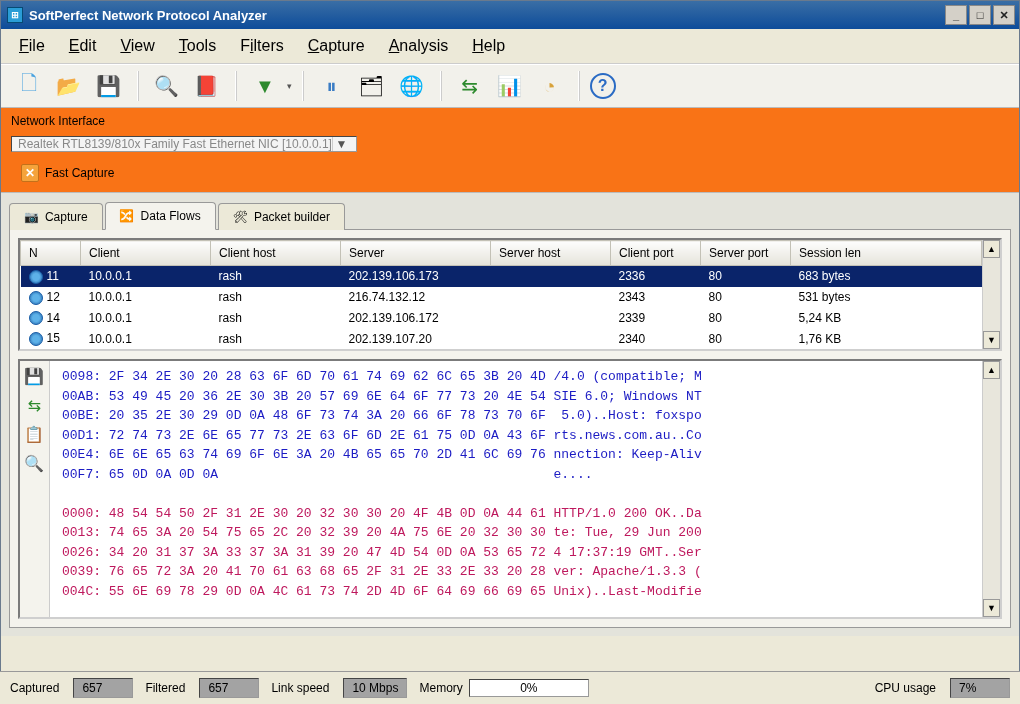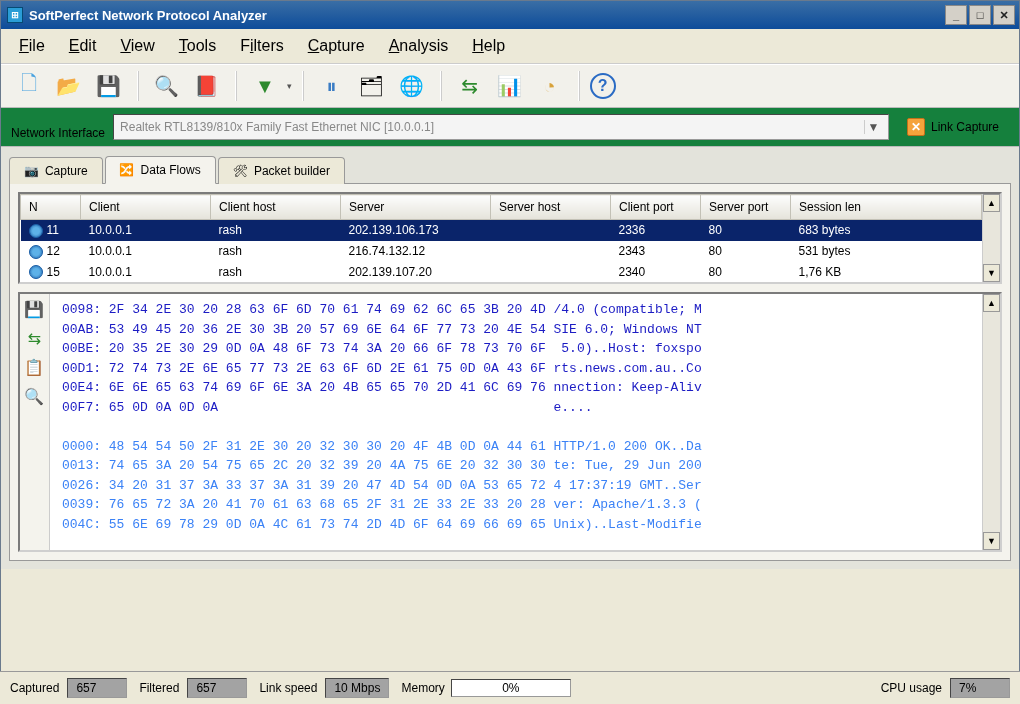--- a/index.html
+++ b/index.html
@@ -64,34 +64,35 @@
 .tbtn {
   width: 36px; height: 34px;
   border: 1px solid transparent;
   border-radius: 3px;
   display: flex; align-items: center; justify-content: center;
   cursor: pointer;
   font-size: 20px;
 }
 .tsep { width: 2px; height: 30px; background: #ccc; margin: 0 6px; border-left: 1px solid #fff; }
 .interface-row {
-  display: flex; align-items: flex-end;
+  display: flex; align-items: flex-start;
   padding: 6px 10px;
-  background: #15803d;
+  background: #f97316;
   border-bottom: 1px solid #bbb;
   gap: 8px;
+  flex-direction: column;
 }
 .interface-row label { font-size: 12px; }
 .interface-sel {
   flex: 1;
   height: 26px;
   background: #f4f4f4;
   border: 1px inset #999;
   display: flex; align-items: center;
-  padding: 12px 6px;
+  padding: 0 6px;
   color: #888;
   font-size: 12px;
   justify-content: space-between;
 }
 .interface-sel .dd { width: 18px; text-align: center; color: #555; border-left: 1px solid #ccc; }
 .stopbtn {
   display: flex; align-items: center; gap: 6px;
   padding: 4px 10px; cursor: pointer; font-size: 12px;
 }
 .stopbtn .x {
@@ -185,34 +186,34 @@
 .hex-body {
   flex: 1;
   font-family: 'Courier New', monospace;
   font-size: 13px;
   padding: 6px 12px;
   white-space: pre;
   overflow: hidden;
   line-height: 1.5;
 }
 .hex-body .req { color: #1c1cc4; }
-.hex-body .res { color: #3b82f6; }
+.hex-body .res { color: #be185d; }
 .statusbar {
   position: absolute;
   bottom: 0; left: 0; right: 0;
   background: #ece9d8;
   border-top: 1px solid #999;
   display: flex;
   align-items: center;
   padding: 6px 10px;
   gap: 12px;
   font-size: 12px;
 }
 .statusbar .field {
-  display: flex; align-items: center; gap: 8px; justify-content: space-between;
+  display: flex; align-items: center; gap: 14px; justify-content: space-between;
 }
 .statusbar .sunken {
   background: #a3a3a3;
   border: 1px inset #999;
   padding: 2px 8px;
   min-width: 60px;
 }
 .statusbar .spacer { flex: 1; }
 .mem { display: flex; align-items: center; gap: 6px; }
 .mem .bar {
@@ -267,21 +268,21 @@
 </div>
 
 <div class="interface-row">
   <label>Network Interface</label>
   <div class="interface-sel">
     <span>Realtek RTL8139/810x Family Fast Ethernet NIC [10.0.0.1]</span>
     <span class="dd">▼</span>
   </div>
   <div class="stopbtn">
     <span class="x">✕</span>
-    <span>Link Capture</span>
+    <span>Fast Capture</span>
   </div>
 </div>
 
 <div class="content">
   <div class="tabs">
     <div class="tab">
       <span>📷</span>
       <span>Capture</span>
     </div>
     <div class="tab active">
@@ -325,20 +326,30 @@
                 <td><span class="ieicon"></span>12</td>
                 <td>10.0.0.1</td>
                 <td>rash</td>
                 <td>216.74.132.12</td>
                 <td></td>
                 <td>2343</td>
                 <td>80</td>
                 <td>531 bytes</td>
               </tr>
               <tr>
+                <td><span class="ieicon"></span>14</td>
+                <td>10.0.0.1</td>
+                <td>rash</td>
+                <td>202.139.106.172</td>
+                <td></td>
+                <td>2339</td>
+                <td>80</td>
+                <td>5,24 KB</td>
+              </tr>
+              <tr>
                 <td><span class="ieicon"></span>15</td>
                 <td>10.0.0.1</td>
                 <td>rash</td>
                 <td>202.139.107.20</td>
                 <td></td>
                 <td>2340</td>
                 <td>80</td>
                 <td>1,76 KB</td>
               </tr>
             </tbody>

